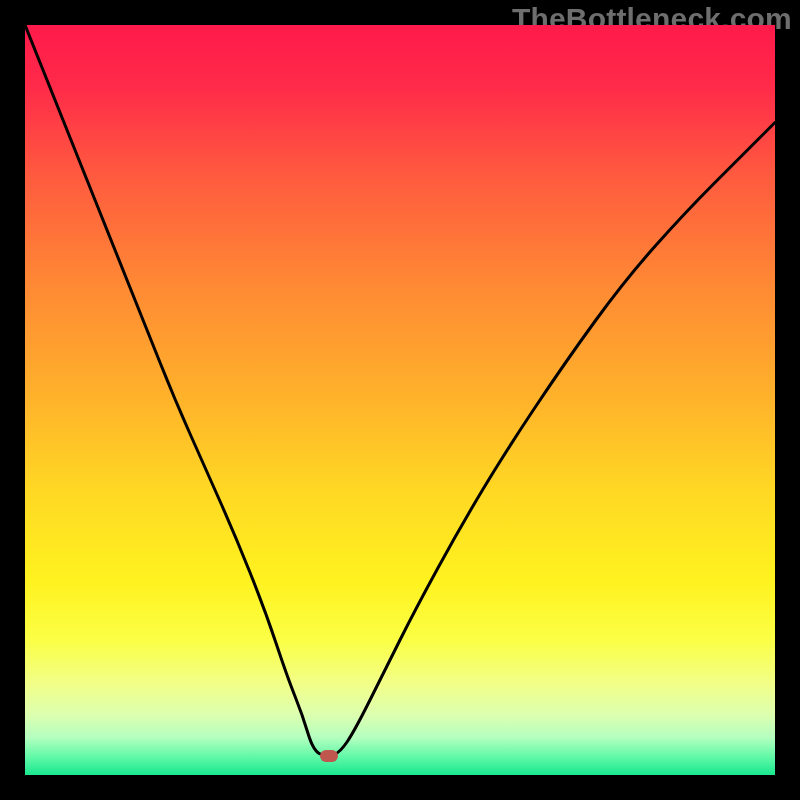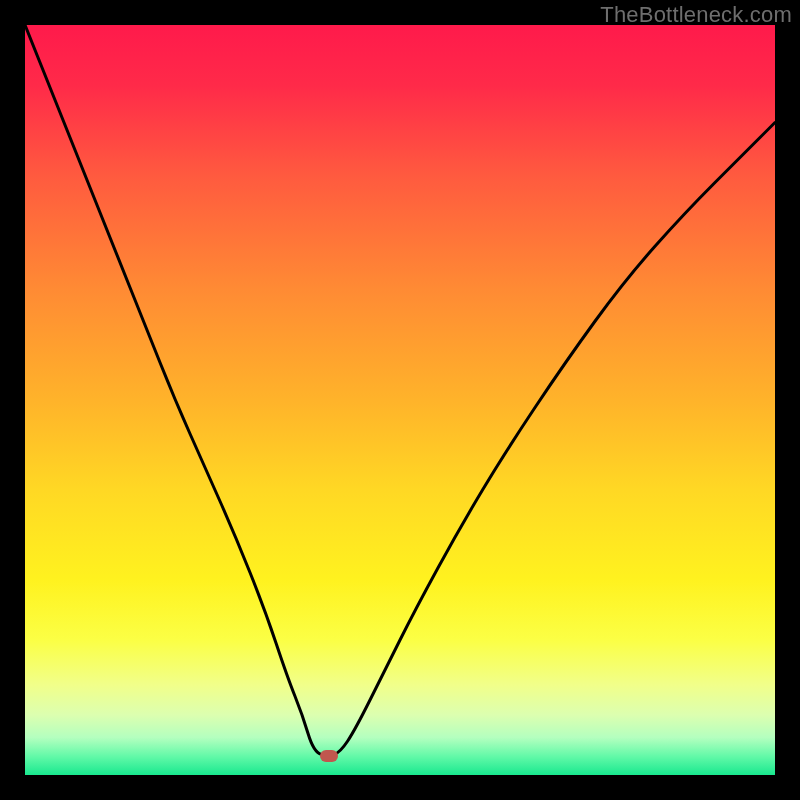--- a/index.html
+++ b/index.html
@@ -37,22 +37,22 @@
     position: absolute;
     width: 18px;
     height: 12px;
     border-radius: 6px;
     transform: translate(-50%, -50%);
   }
   .watermark {
     position: absolute;
     top: 2px;
     right: 8px;
-    font-size: 22px;
-    font-weight: 400;
+    font-size: 30px;
+    font-weight: 700;
     color: #6e6e6e;
     font-family: Arial, sans-serif;
     letter-spacing: 0.2px;
   }
 </style>
 </head>
 <body>
 
 <div class="watermark">TheBottleneck.com</div>
 

